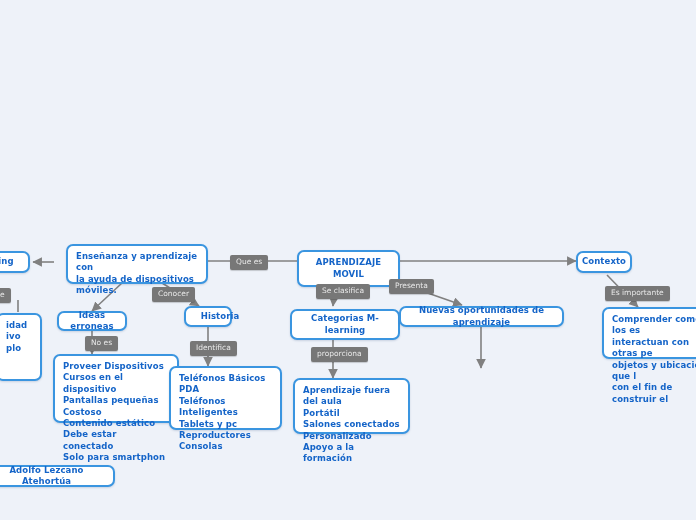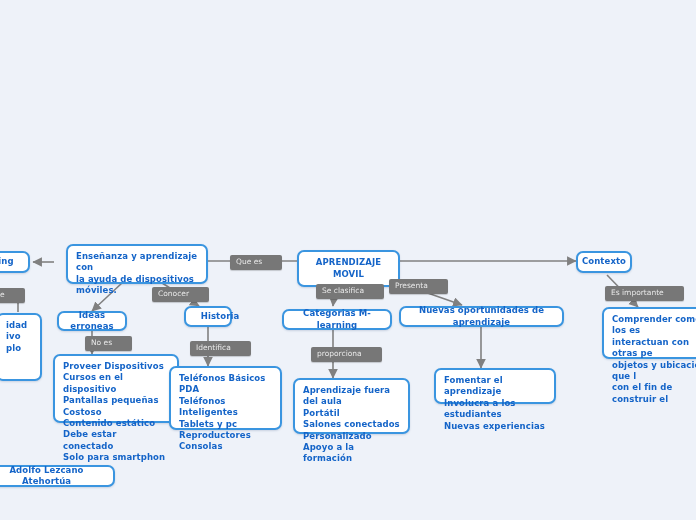--- a/index.html
+++ b/index.html
@@ -54,21 +54,21 @@
     align-items: flex-start;
     margin-left: 12px;
   }
   .elabel {
     position: absolute;
     background: #777777;
     color: #e9e9e9;
     font-size: 7.5px;
     line-height: 10px;
     font-weight: normal;
-    padding: 2px 20px 3px 6px;
+    padding: 2px 6px 3px 6px;
     border-radius: 2px;
     white-space: nowrap;
     box-shadow: 0 1px 1px rgba(0,0,0,0.18);
   }
 </style>
 </head>
 <body>
 
 <div id="canvas">
 
@@ -125,21 +125,21 @@
   </div>
 
   <div class="node center" style="left:57px; top:311px; width:70px; height:20px;">
     <span>Ideas erroneas</span>
   </div>
 
   <div class="node center" style="left:184px; top:306px; width:48px; height:21px;padding-left:32px;">
     <span>Historia</span>
   </div>
 
-  <div class="node center" style="left:282px; top:309px; width:110px; height:21px;">
+  <div class="node center" style="left:290px; top:309px; width:110px; height:31px;">
     <span>Categorias M-learning</span>
   </div>
 
   <div class="node center" style="left:399px; top:306px; width:165px; height:21px;">
     <span>Nuevas oportunidades de aprendizaje</span>
   </div>
 
   <div class="node multiline" style="left:590px; top:307px; width:116px; height:52px;">
     <span>Comprender como los es
 interactuan con otras pe
@@ -173,25 +173,20 @@
   </div>
 
   <div class="node multiline" style="left:281px; top:378px; width:117px; height:56px;">
     <span>Aprendizaje fuera del aula
 Portátil
 Salones conectados
 Personalizado
 Apoyo a la formación</span>
   </div>
 
-  <div class="node multiline" style="left:422px; top:368px; width:122px; height:36px;">
-    <span>Fomentar el aprendizaje
-Involucra a los estudiantes
-Nuevas experiencias</span>
-  </div>
 
   <div class="node center" style="left:-22px; top:465px; width:137px; height:22px;">
     <span>Adolfo Lezcano Atehortúa</span>
   </div>
 
   <div class="elabel" style="left:230px; top:255px;">
     <span>Que es</span>
   </div>
 
   <div class="elabel" style="left:152px; top:287px;">

